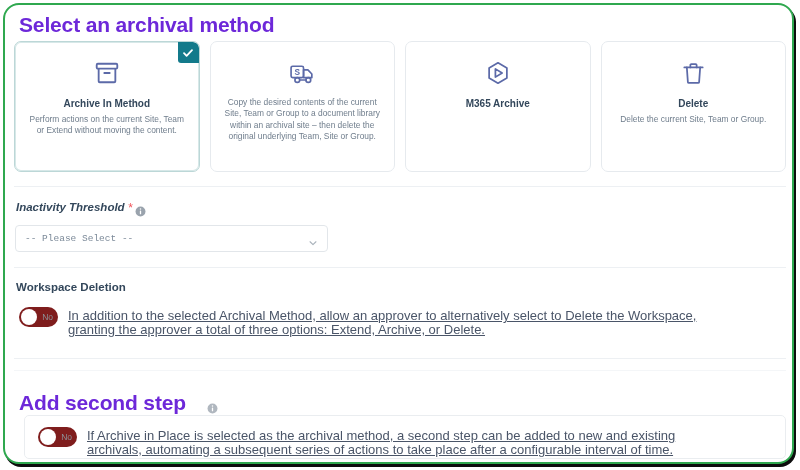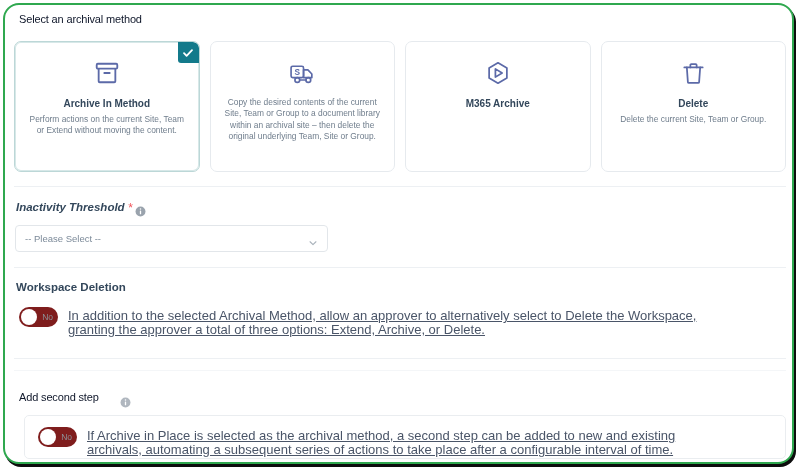--- a/index.html
+++ b/index.html
@@ -31,23 +31,23 @@
   }
   .page-inner {
     position: absolute;
     inset: 0;
     padding: 0 12px;
     box-sizing: border-box;
   }
 
   
   .section-title {
-    font-size: 11px;
-    font-weight: normal;
-    color: #0f172a;
+    font-size: 21px;
+    font-weight: bold;
+    color: #6d28d9;
     letter-spacing: -0.15px;
   }
   .sub-title {
     font-size: 11.5px;
     font-weight: bold;
     color: #33475b;
   }
 
   #title-select-method {
     position: absolute;
@@ -162,20 +162,21 @@
     background: #fff;
     display: flex;
     align-items: center;
     padding: 0 9px;
     cursor: pointer;
   }
   .select-value {
     font-size: 9.5px;
     color: #7c8a99;
     flex: 1;
+    font-family: Liberation Mono, monospace;
   }
   .chevron {
     width: 10px;
     height: 10px;
   }
 
   
   #label-workspace {
     position: absolute;
     left: 11px;

